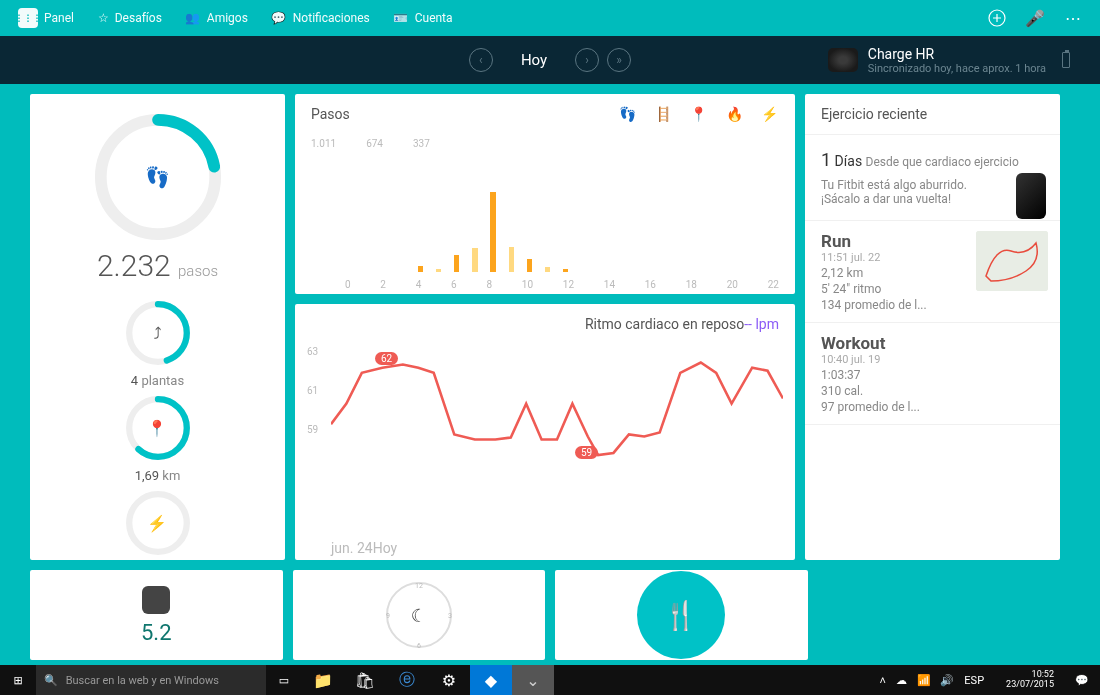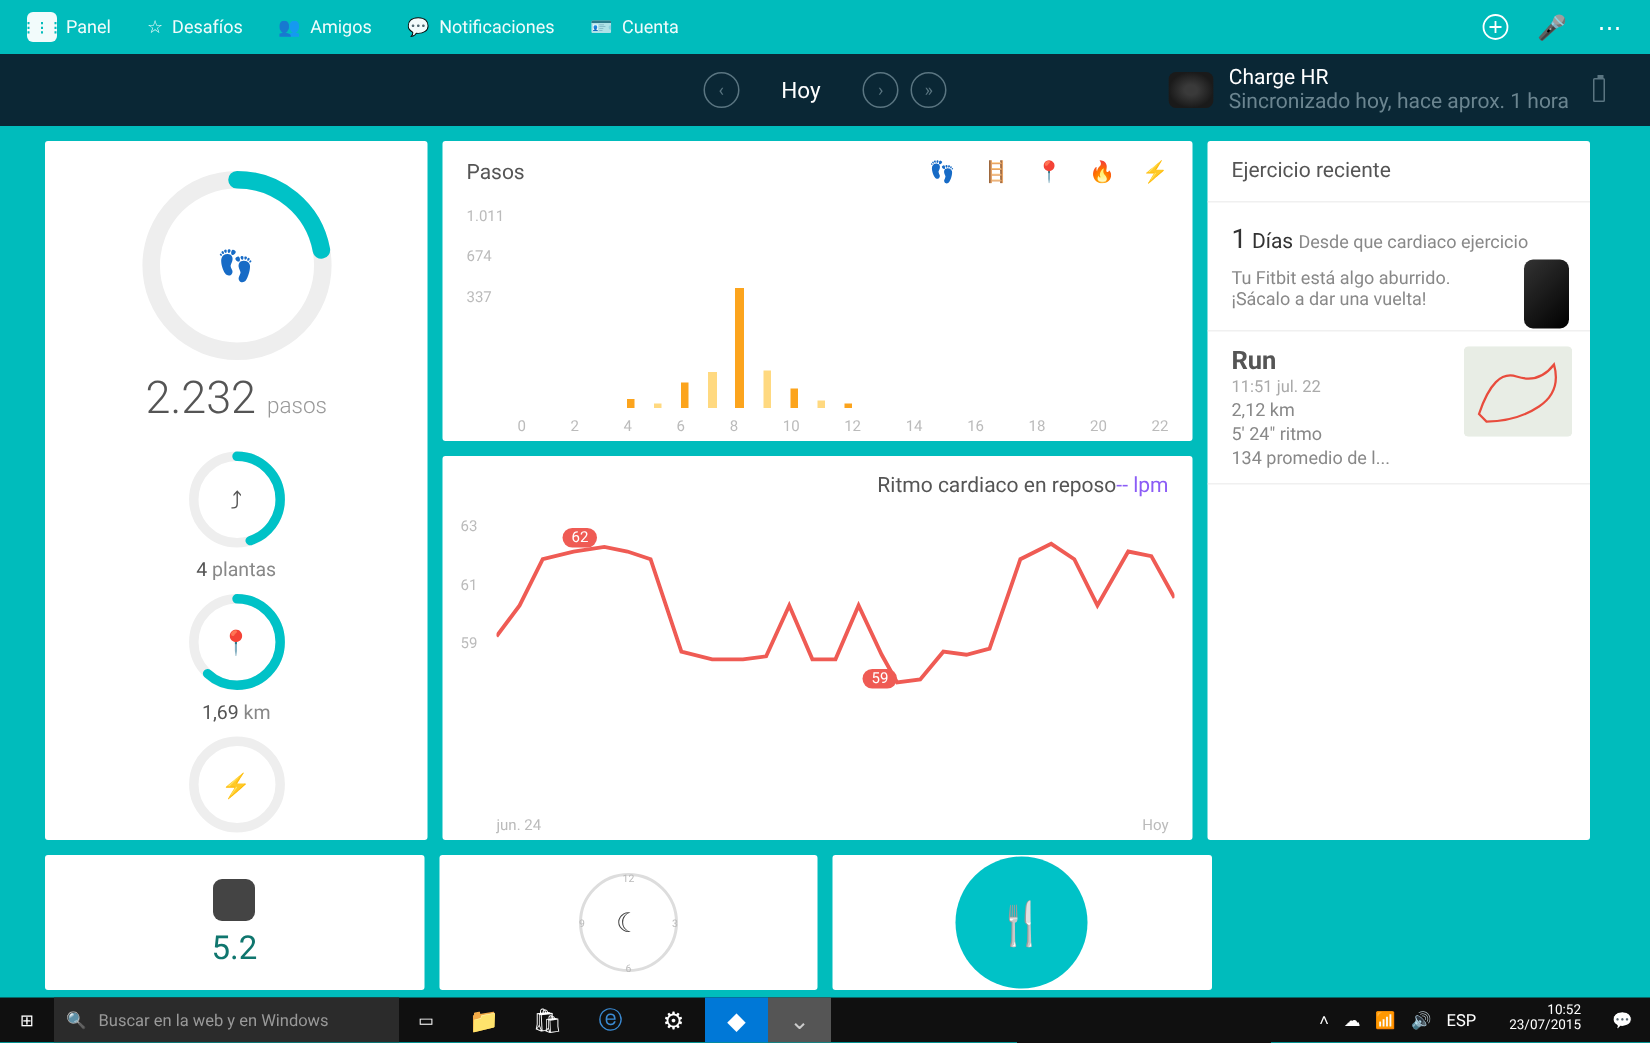--- a/index.html
+++ b/index.html
@@ -11,21 +11,21 @@
 .topbar .spacer{flex:1}
 .topbar .right{display:flex;gap:20px;align-items:center}
 .topbar .rbtn{width:18px;height:18px;display:flex;align-items:center;justify-content:center;cursor:pointer}
 .subbar{height:48px;background:#0A2735;display:flex;align-items:center;justify-content:center;position:relative;color:#b5c4cc}
 .subbar .datectrl{display:flex;align-items:center;gap:28px}
 .subbar .cbtn{width:24px;height:24px;border:1.5px solid #5a7581;border-radius:50%;display:flex;align-items:center;justify-content:center;cursor:pointer;color:#5a7581;font-size:12px}
 .subbar .daylabel{color:#fff;font-size:15px}
 .subbar .device{position:absolute;right:30px;display:flex;align-items:center;gap:10px}
 .subbar .devimg{width:30px;height:24px;background:#222 radial-gradient(ellipse at center,#3a3a3a 20%,#1a1a1a 70%);border-radius:5px}
 .subbar .devtxt .dtitle{color:#fff;font-size:14px}
-.subbar .devtxt .dsub{color:#6b8590;font-size:14px}
+.subbar .devtxt .dsub{color:#6b8590;font-size:11px}
 .subbar .battery{width:8px;height:16px;border:1px solid #5a7581;border-radius:1px;position:relative;margin-left:6px}
 .subbar .battery:before{content:"";position:absolute;top:-3px;left:2px;width:4px;height:2px;background:#5a7581}
 .grid{padding:10px 30px;display:grid;grid-template-columns:255px 500px 255px;gap:10px;height:486px}
 .card{background:#fff;border-radius:2px;overflow:hidden}
 .goals{display:flex;flex-direction:column;align-items:center;padding:18px 10px}
 .bigcirc{width:130px;height:130px;position:relative;display:flex;align-items:center;justify-content:center}
 .ring{width:100%;height:100%;transform:rotate(-90deg)}
 .bigcirc .ico{position:absolute;font-size:20px;color:#555}
 .bignum{font-size:30px;color:#555;font-weight:300;margin-top:6px}
 .bignum span{font-size:15px;color:#999}
@@ -36,32 +36,32 @@
 .slabel{font-size:13px;color:#888;margin-top:4px}
 .slabel b{color:#555;font-weight:400}
 .midcol{display:flex;flex-direction:column;gap:10px}
 .chartcard{background:#fff;border-radius:2px;flex:1;display:flex;flex-direction:column}
 .chead{padding:12px 16px 6px;display:flex;align-items:center;justify-content:space-between}
 .chead .ctitle{font-size:14px;color:#555}
 .chead .tabs{display:flex;gap:18px}
 .chead .tabs span{color:#ccc;cursor:pointer;font-size:14px}
 .chead .tabs span.act{color:#444}
 .chartbody{flex:1;padding:4px 16px 8px;position:relative}
-.ylabels{position:absolute;left:16px;top:10px;font-size:10px;color:#bbb;display:flex;flex-direction:column;gap:16px}
+.ylabels{position:absolute;left:16px;top:10px;font-size:10px;color:#bbb;display:flex;flex-direction:row;gap:30px}
 .bars{position:absolute;left:50px;right:16px;bottom:22px;height:80px;display:flex;align-items:flex-end;gap:2px}
 .bar{width:6px;background:#FCA41D}
 .bar.lt{background:#FFD980}
 .xlabels{position:absolute;left:50px;right:16px;bottom:4px;display:flex;justify-content:space-between;font-size:10px;color:#bbb}
 .hrhead{padding:12px 16px 6px;display:flex;justify-content:flex-end;align-items:center}
 .hrhead .htitle{font-size:14px;color:#555}
 .hrhead .hval{font-size:14px;color:#8b5cf6}
 .hrchart{flex:1;padding:4px 12px 8px;position:relative}
 .hry{position:absolute;left:12px;top:8px;font-size:10px;color:#bbb;display:flex;flex-direction:column;gap:28px}
 .hrsvg{position:absolute;left:36px;right:12px;top:4px;bottom:22px}
-.hrxl{position:absolute;left:36px;right:16px;bottom:4px;display:flex;justify-content:space-between;font-size:10px;color:#bbb}
+.hrxl{position:absolute;left:36px;right:4px;bottom:4px;display:flex;justify-content:flex-start;font-size:14px;color:#bbb}
 .hrbadge{position:absolute;background:#EF5B54;color:#fff;font-size:10px;padding:1px 6px;border-radius:7px}
 .side{display:flex;flex-direction:column}
 .shead{padding:12px 16px;font-size:14px;color:#555;border-bottom:1px solid #f0f0f0}
 .exday{padding:14px 16px;border-bottom:1px solid #f0f0f0;position:relative}
 .exday .dline{font-size:14px;color:#333}
 .exday .sub1{font-size:12px;color:#888;margin-top:8px;width:150px}
 .exday .devr{position:absolute;right:14px;top:38px;width:30px;height:46px;background:linear-gradient(135deg,#333,#000);border-radius:6px}
 .exitem{padding:10px 16px;border-bottom:1px solid #f0f0f0;position:relative}
 .exitem .etitle{font-size:17px;color:#555;font-weight:700}
 .exitem .etime{font-size:11px;color:#aaa}
@@ -301,20 +301,28 @@
     <div class="etitle">Run</div>
     <div class="etime">11:51 jul. 22</div>
     <div class="emet">2,12 km</div>
     <div class="emet">5' 24" ritmo</div>
     <div class="emet">134 promedio de l...</div>
     <div class="emap"><svg width="72" height="60">
               <rect width="72" height="60" fill="#e8ede5"></rect>
               <path d="M10 45 Q20 15 35 20 T60 12 Q65 30 50 40 T15 50 Z" fill="none" stroke="#E84C3D" stroke-width="1.5"></path>
             </svg></div>
   </div>
+        <div class="exitem">
+    <div class="etitle">Workout</div>
+    <div class="etime">10:40 jul. 19</div>
+    <div class="emet">1:03:37</div>
+    <div class="emet">310 cal.</div>
+    <div class="emet">97 promedio de l...</div>
+
+  </div>
       </div>
   </div>
 </div>
 
 <div class="bottomrow">
   <div class="bcard">
     <div style="width:28px;height:28px;background:#444;border-radius:6px"></div>
     <div style="font-size:22px;color:#0f766e;margin-top:6px">5.2</div>
   </div>
   <div class="bcard">

